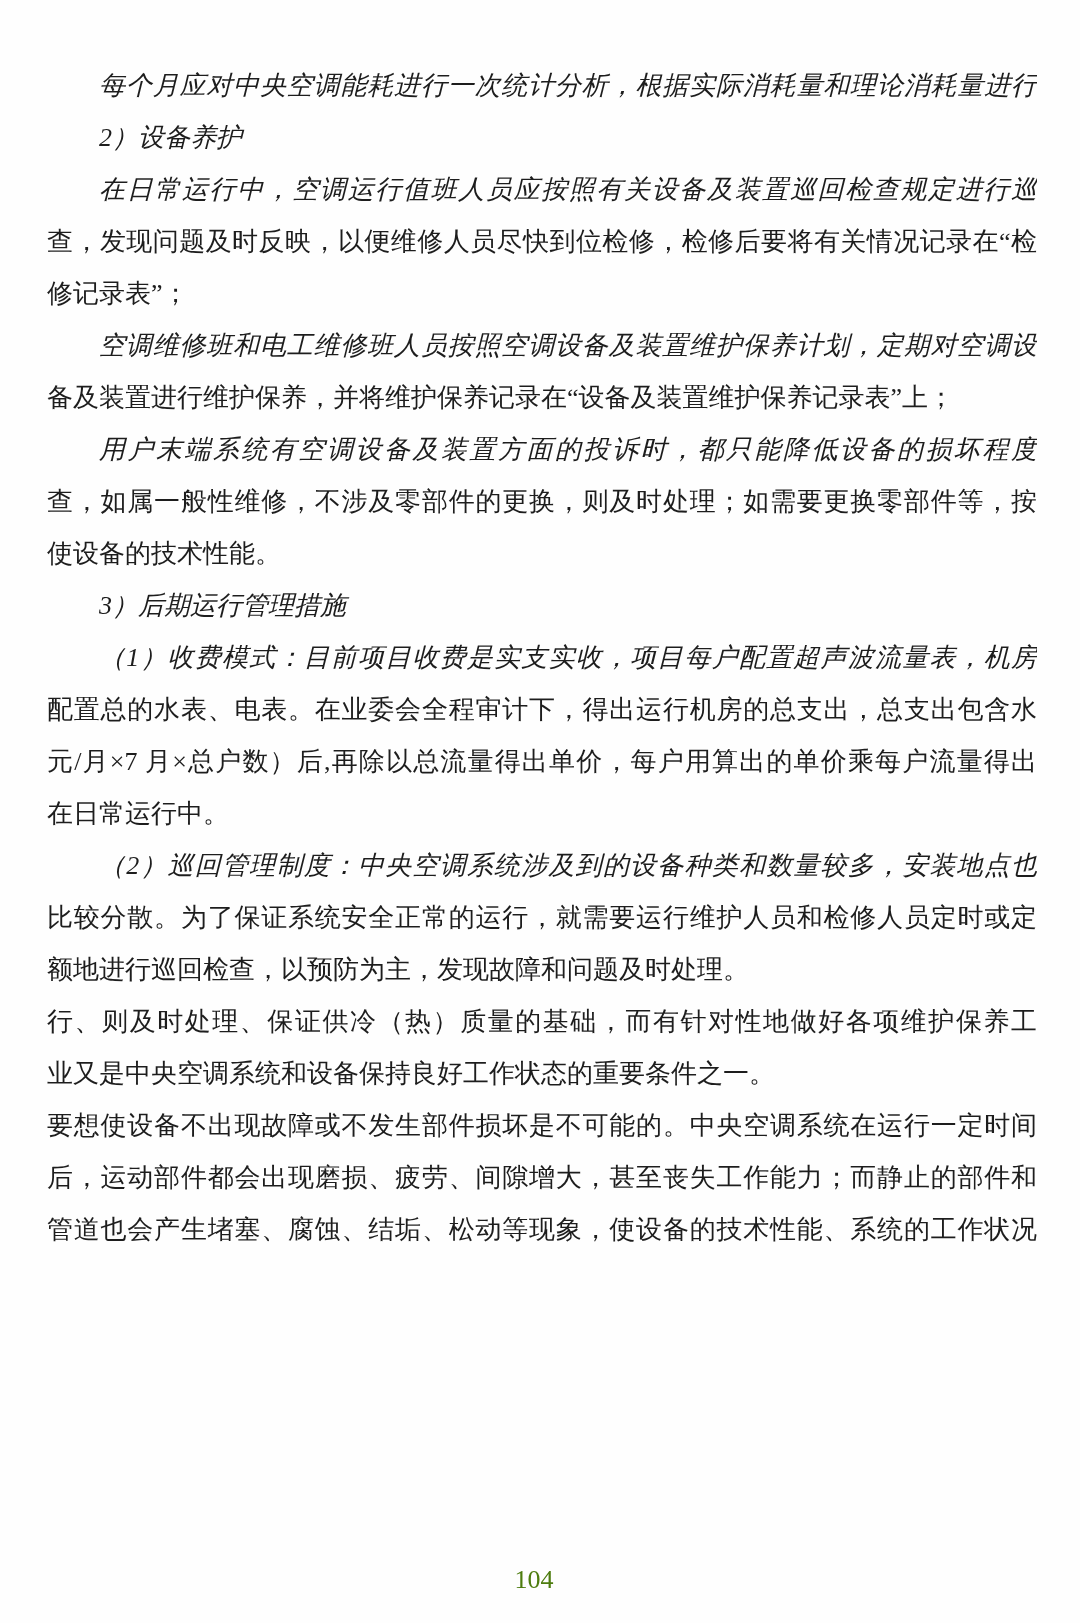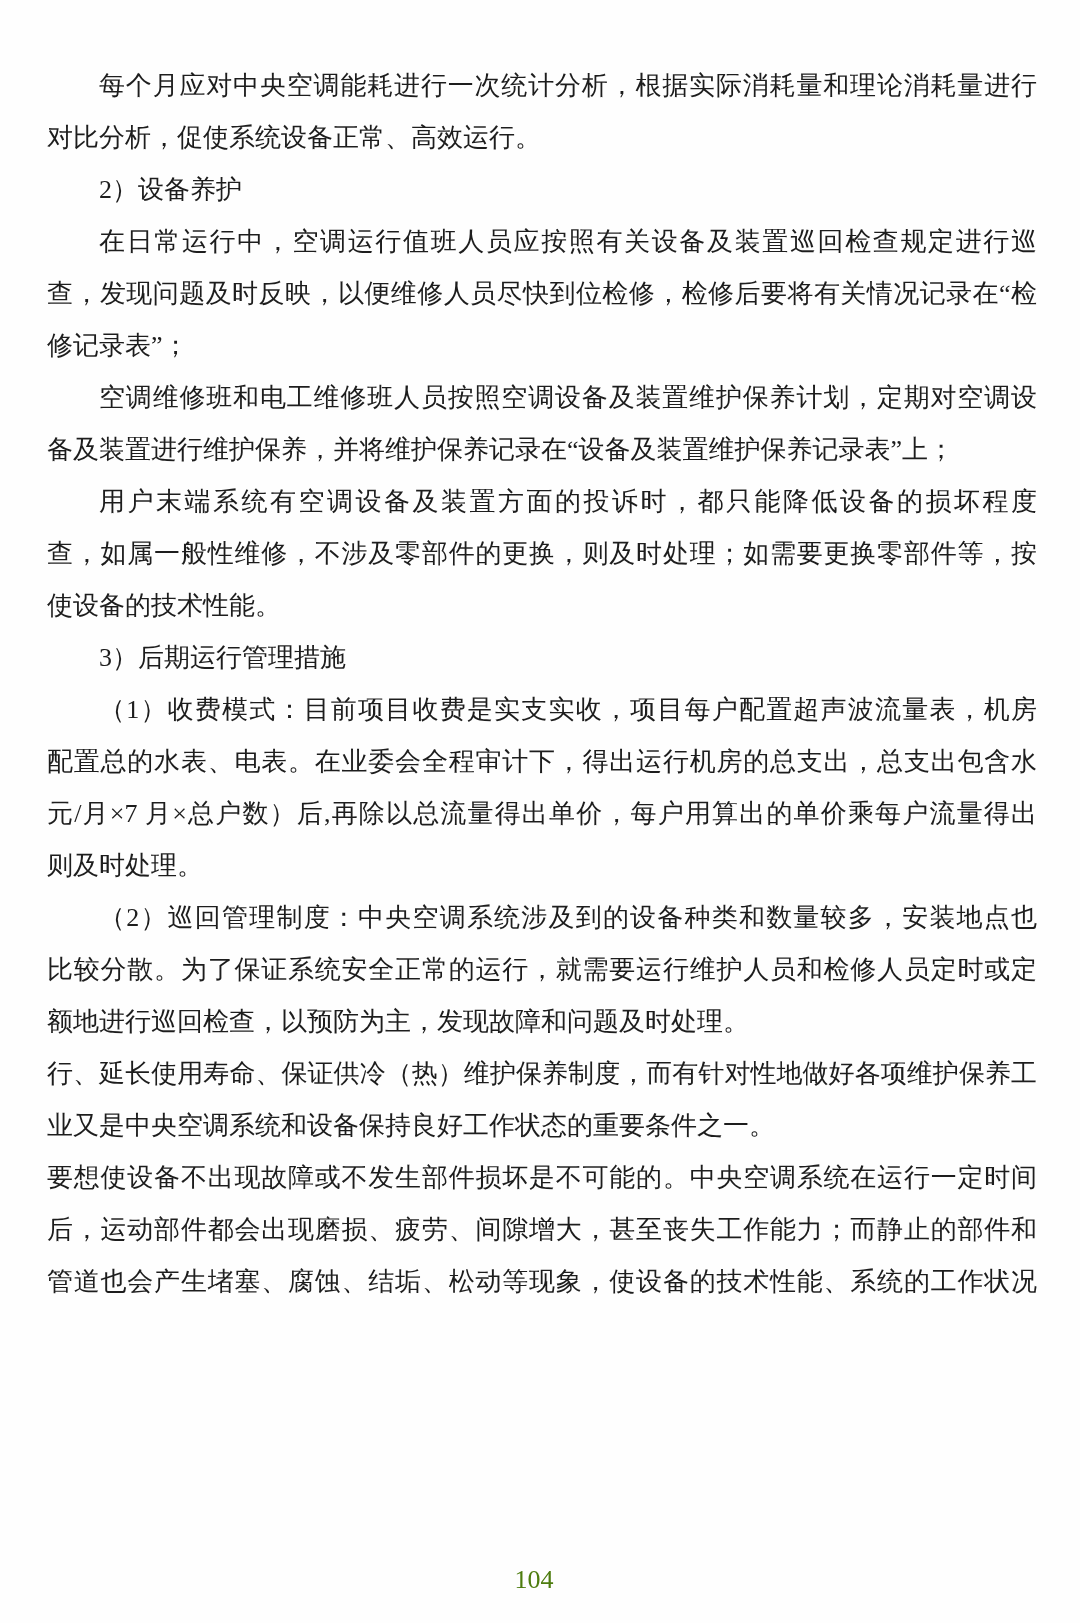--- a/index.html
+++ b/index.html
@@ -24,20 +24,21 @@
   .line {
     height: 52px;
     line-height: 52px;
     font-size: 26px;
     overflow: hidden;
     white-space: normal;
     text-align: left;
   }
   .line.indent {
     text-indent: 52px;
+    font-style: italic;
   }
   .line.justify {
     text-align: justify;
     text-align-last: justify;
   }
   .page-footer {
     position: absolute;
     left: 0;
     top: 1554px;
     width: 1068px;
@@ -45,39 +46,38 @@
     font-size: 26px;
     line-height: 52px;
     color: #4d7c0f;
   }
 </style>
 </head>
 <body>
 
 <div class="page-body">
     <div class="line indent justify">每个月应对中央空调能耗进行一次统计分析，根据实际消耗量和理论消耗量进行</div>
-    <div class="line">对比分析，促使系统设备正常、高效运行。</div>
     <div class="line indent">2）设备养护</div>
     <div class="line indent justify">在日常运行中，空调运行值班人员应按照有关设备及装置巡回检查规定进行巡</div>
     <div class="line justify">查，发现问题及时反映，以便维修人员尽快到位检修，检修后要将有关情况记录在“检</div>
     <div class="line">修记录表”；</div>
     <div class="line indent justify">空调维修班和电工维修班人员按照空调设备及装置维护保养计划，定期对空调设</div>
     <div class="line">备及装置进行维护保养，并将维护保养记录在“设备及装置维护保养记录表”上；</div>
     <div class="line indent justify">用户末端系统有空调设备及装置方面的投诉时，都只能降低设备的损坏程度</div>
     <div class="line justify">查，如属一般性维修，不涉及零部件的更换，则及时处理；如需要更换零部件等，按</div>
     <div class="line">使设备的技术性能。</div>
     <div class="line indent">3）后期运行管理措施</div>
     <div class="line indent justify">（1）收费模式：目前项目收费是实支实收，项目每户配置超声波流量表，机房</div>
     <div class="line justify">配置总的水表、电表。在业委会全程审计下，得出运行机房的总支出，总支出包含水</div>
     <div class="line justify">元/月×7 月×总户数）后,再除以总流量得出单价，每户用算出的单价乘每户流量得出</div>
-    <div class="line">则及时处理。</div>
+    <div class="line">在日常运行中。</div>
     <div class="line indent justify">（2）巡回管理制度：中央空调系统涉及到的设备种类和数量较多，安装地点也</div>
     <div class="line justify">比较分散。为了保证系统安全正常的运行，就需要运行维护人员和检修人员定时或定</div>
     <div class="line">额地进行巡回检查，以预防为主，发现故障和问题及时处理。</div>
-    <div class="line justify">行、延长使用寿命、保证供冷（热）维护保养制度，而有针对性地做好各项维护保养工</div>
+    <div class="line justify">行、则及时处理、保证供冷（热）质量的基础，而有针对性地做好各项维护保养工</div>
     <div class="line">业又是中央空调系统和设备保持良好工作状态的重要条件之一。</div>
     <div class="line justify">要想使设备不出现故障或不发生部件损坏是不可能的。中央空调系统在运行一定时间</div>
     <div class="line justify">后，运动部件都会出现磨损、疲劳、间隙增大，甚至丧失工作能力；而静止的部件和</div>
     <div class="line justify">管道也会产生堵塞、腐蚀、结垢、松动等现象，使设备的技术性能、系统的工作状况</div>
   </div>
 
 <div class="page-footer">
   <span>104</span>
 </div>
 

